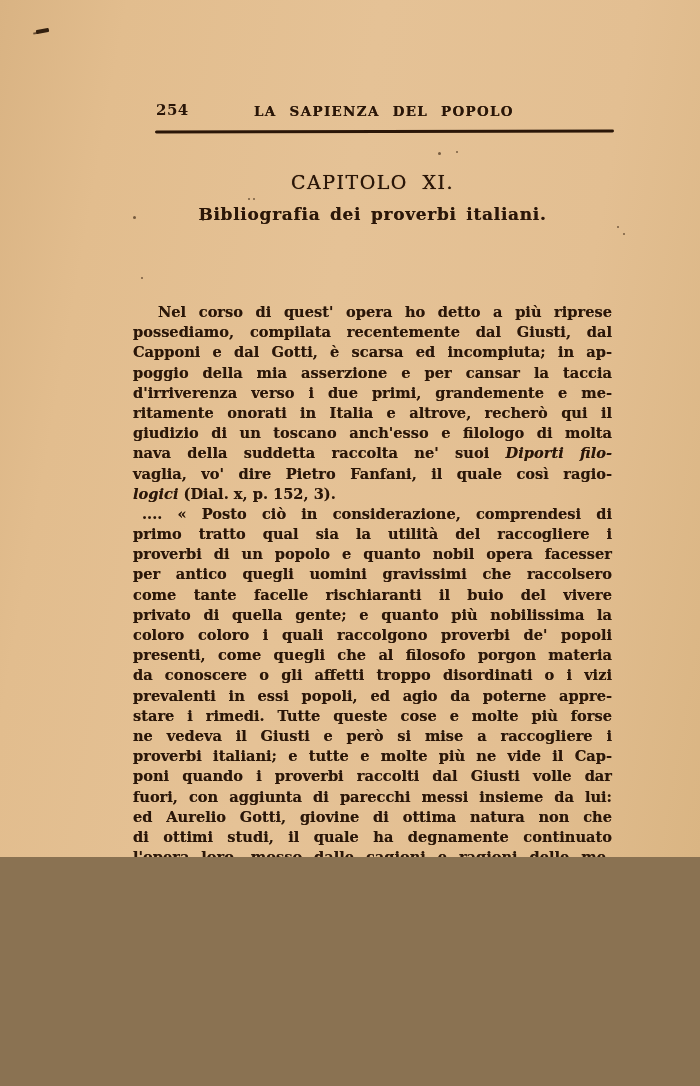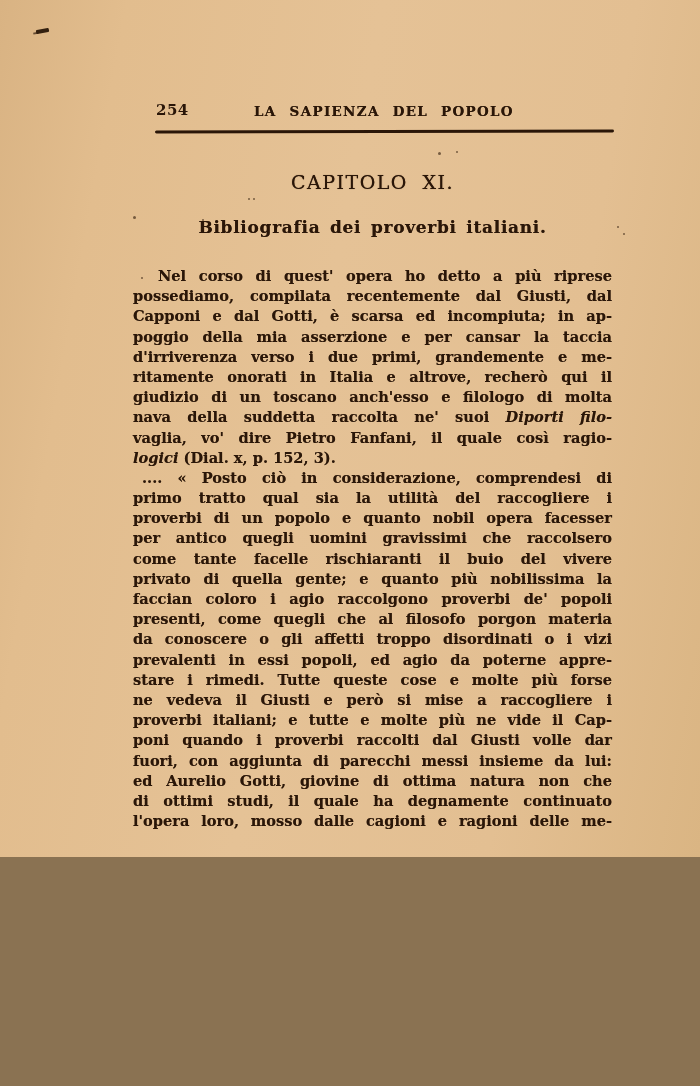--- a/index.html
+++ b/index.html
@@ -23,40 +23,40 @@
   }
   .rule{position:absolute;top:130px;left:155px;width:459px;height:3px;
     background:#2a1608;border-radius:2px;transform:rotate(-.15deg);}
   
   .chapter-heading{
     position:absolute;top:171px;left:133px;width:479px;
     text-align:center;font-size:19px;letter-spacing:1.5px;word-spacing:7px;
     font-weight:400;text-shadow:0 0 .7px rgba(42,22,8,.9);
   }
   .section-title{
-    position:absolute;top:217px;left:108px;width:529px;
+    position:absolute;top:204px;left:108px;width:529px;
     text-align:center;font-size:17px;font-weight:bold;
     letter-spacing:.7px;word-spacing:3px;
     text-shadow:0 0 .4px rgba(42,22,8,.7);
   }
   
   .body-text{
     position:absolute;top:266px;left:133px;width:479px;
     font-size:14.6px;font-weight:bold;
     text-shadow:0 0 .3px rgba(42,22,8,.55);
   }
   .para{margin:0;}
   .line{
     height:20.2px;line-height:20.2px;
     text-align:justify;text-align-last:justify;
     white-space:nowrap;overflow:visible;
   }
   .line{white-space:normal;}
   .line.no-justify{text-align-last:left;}
-  .para:nth-child(1) .line:first-child{text-indent:25px;}
+  .para:nth-child(1) .line:first-child{text-indent:25px;margin-top:36px;}
   .para:nth-child(2) .line:first-child{text-indent:9px;}
   .it{font-style:italic;}
   
   .mark-dash{position:absolute;left:36px;top:29px;width:13px;height:4px;
     background:#33200f;border-radius:1px;transform:rotate(-10deg);}
   .mark-dash::after{content:"";position:absolute;left:-3px;top:2px;width:5px;height:2px;
     background:#33200f;opacity:.7;}
   .mark-bottom{position:absolute;left:652px;top:1013px;width:6px;height:17px;
     background:#2a1608;border-radius:1px;transform:rotate(4deg);}
   .mark-bottom::after{content:"";position:absolute;left:-2px;top:16px;width:8px;height:2px;
@@ -92,21 +92,21 @@
         <div class="line"><span>vaglia, vo' dire Pietro Fanfani, il quale così ragio-</span></div>
         <div class="line no-justify"><span class="it">logici</span><span> (Dial. x, p. 152, 3).</span></div>
       </div>
       <div class="para">
         <div class="line"><span>.... « Posto ciò in considerazione, comprendesi di</span></div>
         <div class="line"><span>primo tratto qual sia la utilità del raccogliere i</span></div>
         <div class="line"><span>proverbi di un popolo e quanto nobil opera facesser</span></div>
         <div class="line"><span>per antico quegli uomini gravissimi che raccolsero</span></div>
         <div class="line"><span>come tante facelle rischiaranti il buio del vivere</span></div>
         <div class="line"><span>privato di quella gente; e quanto più nobilissima la</span></div>
-        <div class="line"><span>faccian coloro i agio raccolgono proverbi de' popoli</span></div>
+        <div class="line"><span>coloro coloro i quali raccolgono proverbi de' popoli</span></div>
         <div class="line"><span>presenti, come quegli che al filosofo porgon materia</span></div>
         <div class="line"><span>da conoscere o gli affetti troppo disordinati o i vizi</span></div>
         <div class="line"><span>prevalenti in essi popoli, ed agio da poterne appre-</span></div>
         <div class="line"><span>stare i rimedi. Tutte queste cose e molte più forse</span></div>
         <div class="line"><span>ne vedeva il Giusti e però si mise a raccogliere i</span></div>
         <div class="line"><span>proverbi italiani; e tutte e molte più ne vide il Cap-</span></div>
         <div class="line"><span>poni quando i proverbi raccolti dal Giusti volle dar</span></div>
         <div class="line"><span>fuori, con aggiunta di parecchi messi insieme da lui:</span></div>
         <div class="line"><span>ed Aurelio Gotti, giovine di ottima natura non che</span></div>
         <div class="line"><span>di ottimi studi, il quale ha degnamente continuato</span></div>

